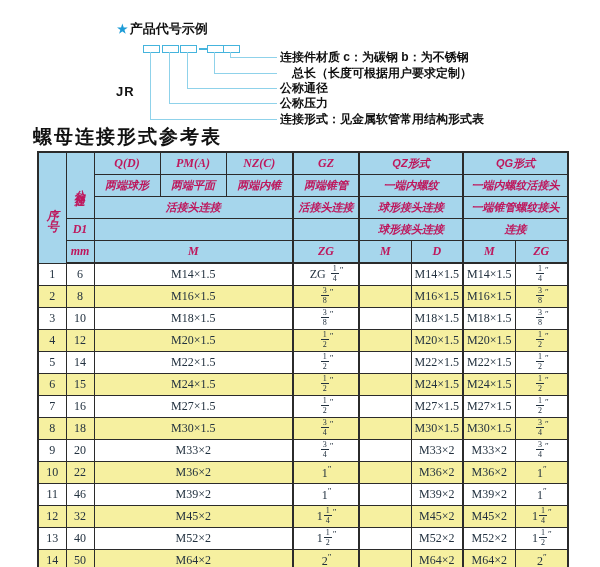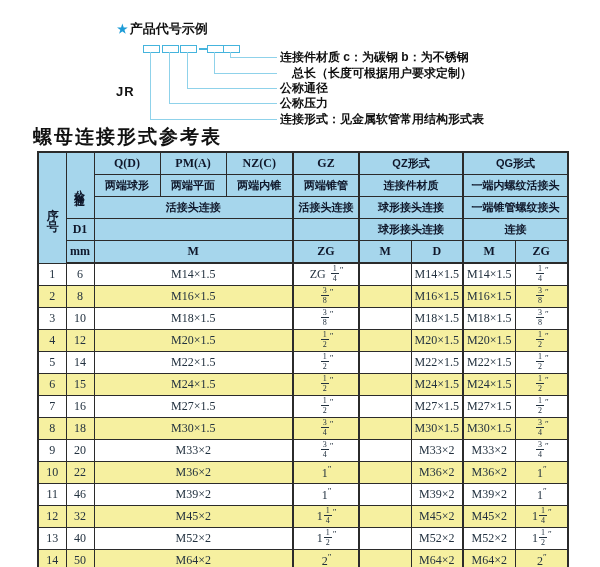--- a/index.html
+++ b/index.html
@@ -25,21 +25,21 @@
   
   table{
     position:absolute;left:37px;top:151px;width:530px;
     border-collapse:collapse;table-layout:fixed;
     border:2px solid #2b2b2b;
   }
   td{
     border:1px solid #2b2b2b;text-align:center;vertical-align:middle;
     padding:0;height:21px;overflow:hidden;
   }
-  thead td{background:#a6d6ec;font-weight:bold;font-size:11px;color:#0f172a;}
+  thead td{background:#a6d6ec;font-weight:bold;font-size:11px;color:#be185d;font-style:italic;}
   thead td.lat{font-family:"Liberation Serif",serif;font-size:12px;}
   tbody td{font-family:"Liberation Serif",serif;font-size:12px;color:#22313f;background:#ffffff;}
   tr.alt td{background:#f6f0a0;}
   .br2{border-right-width:2px;}
   tr.hb td{border-bottom-width:2px;}
   .vtext{writing-mode:vertical-rl;text-orientation:upright;display:inline-block;}
   .vseq{letter-spacing:13px;font-size:12px;padding-top:10px;}
   .vdn{letter-spacing:2px;font-size:10.5px;}
   
   .sz{white-space:nowrap;}
@@ -106,21 +106,21 @@
       <td class="lat br2">NZ(C)</td>
       <td class="lat br2">GZ</td>
       <td colspan="2" class="br2">QZ形式</td>
       <td colspan="2">QG形式</td>
     </tr>
     <tr>
       <td>两端球形</td>
       <td>两端平面</td>
       <td class="br2">两端内锥</td>
       <td class="br2">两端锥管</td>
-      <td colspan="2" class="br2">连接件材质</td>
+      <td colspan="2" class="br2">一端内螺纹</td>
       <td colspan="2">一端内螺纹活接头</td>
     </tr>
     <tr>
       <td colspan="3" class="br2">活接头连接</td>
       <td class="br2">活接头连接</td>
       <td colspan="2" class="br2">球形接头连接</td>
       <td colspan="2">一端锥管螺纹接头</td>
     </tr>
     <tr>
       <td class="lat">D1</td>

